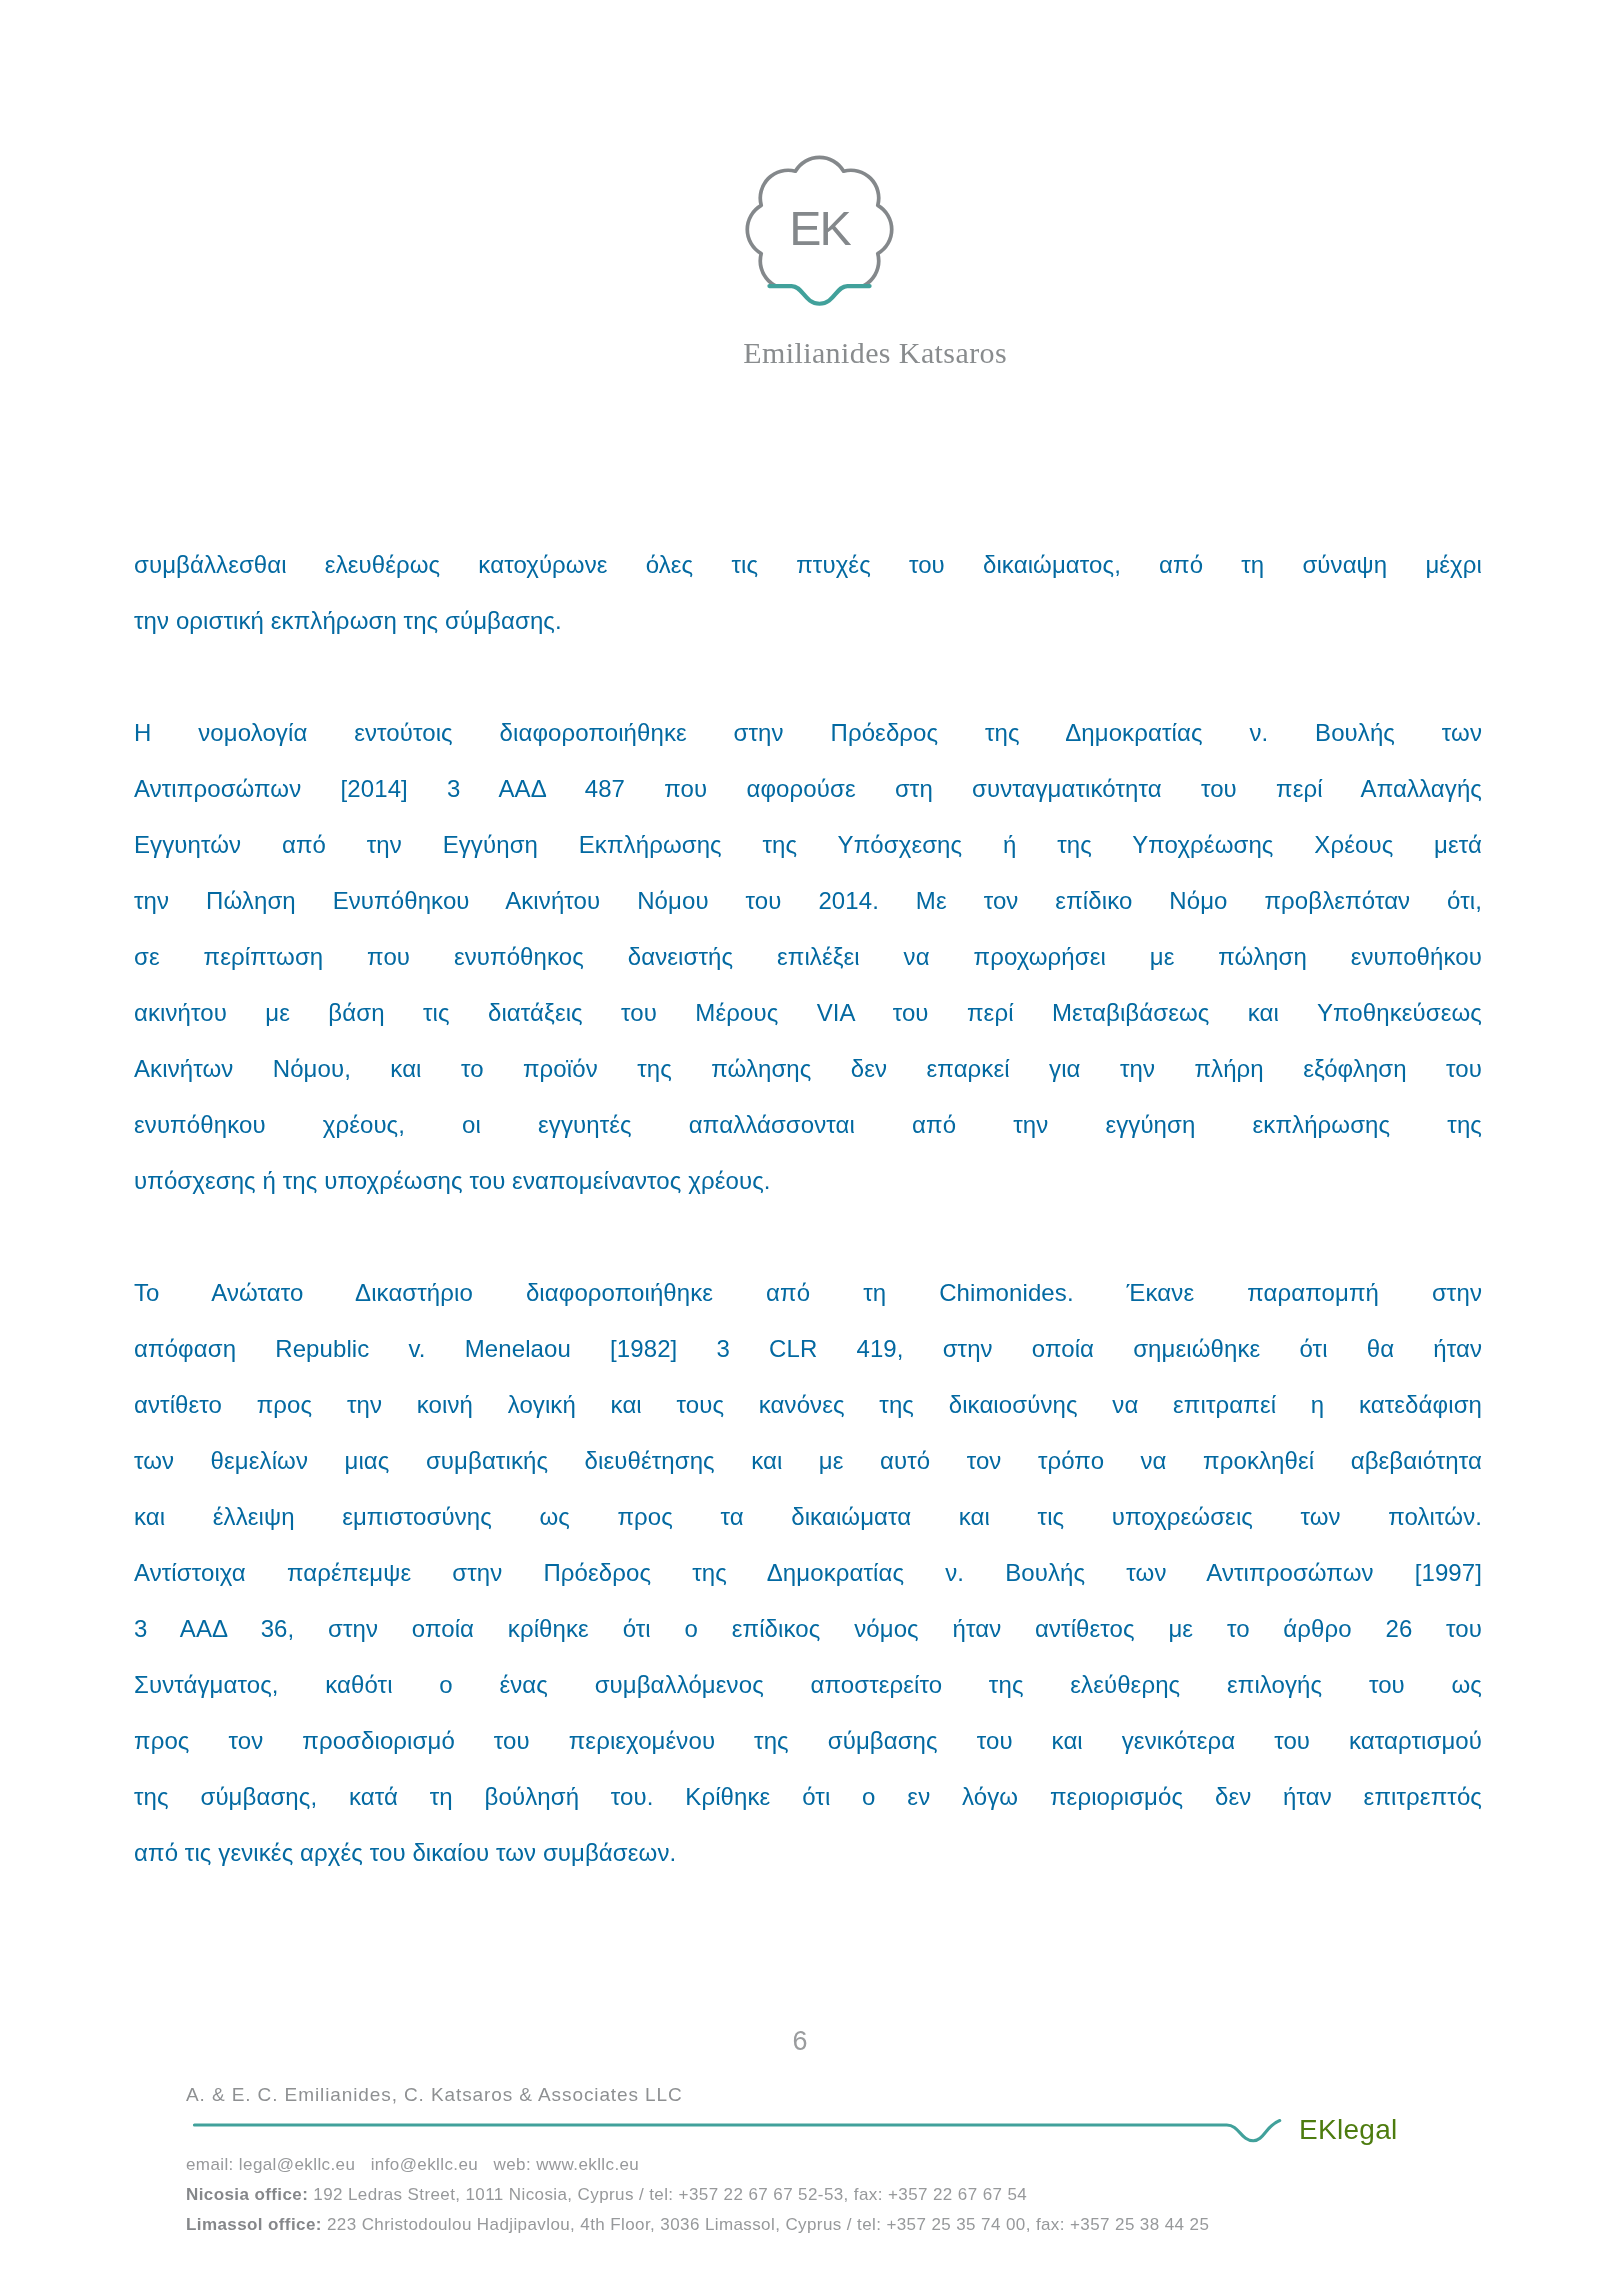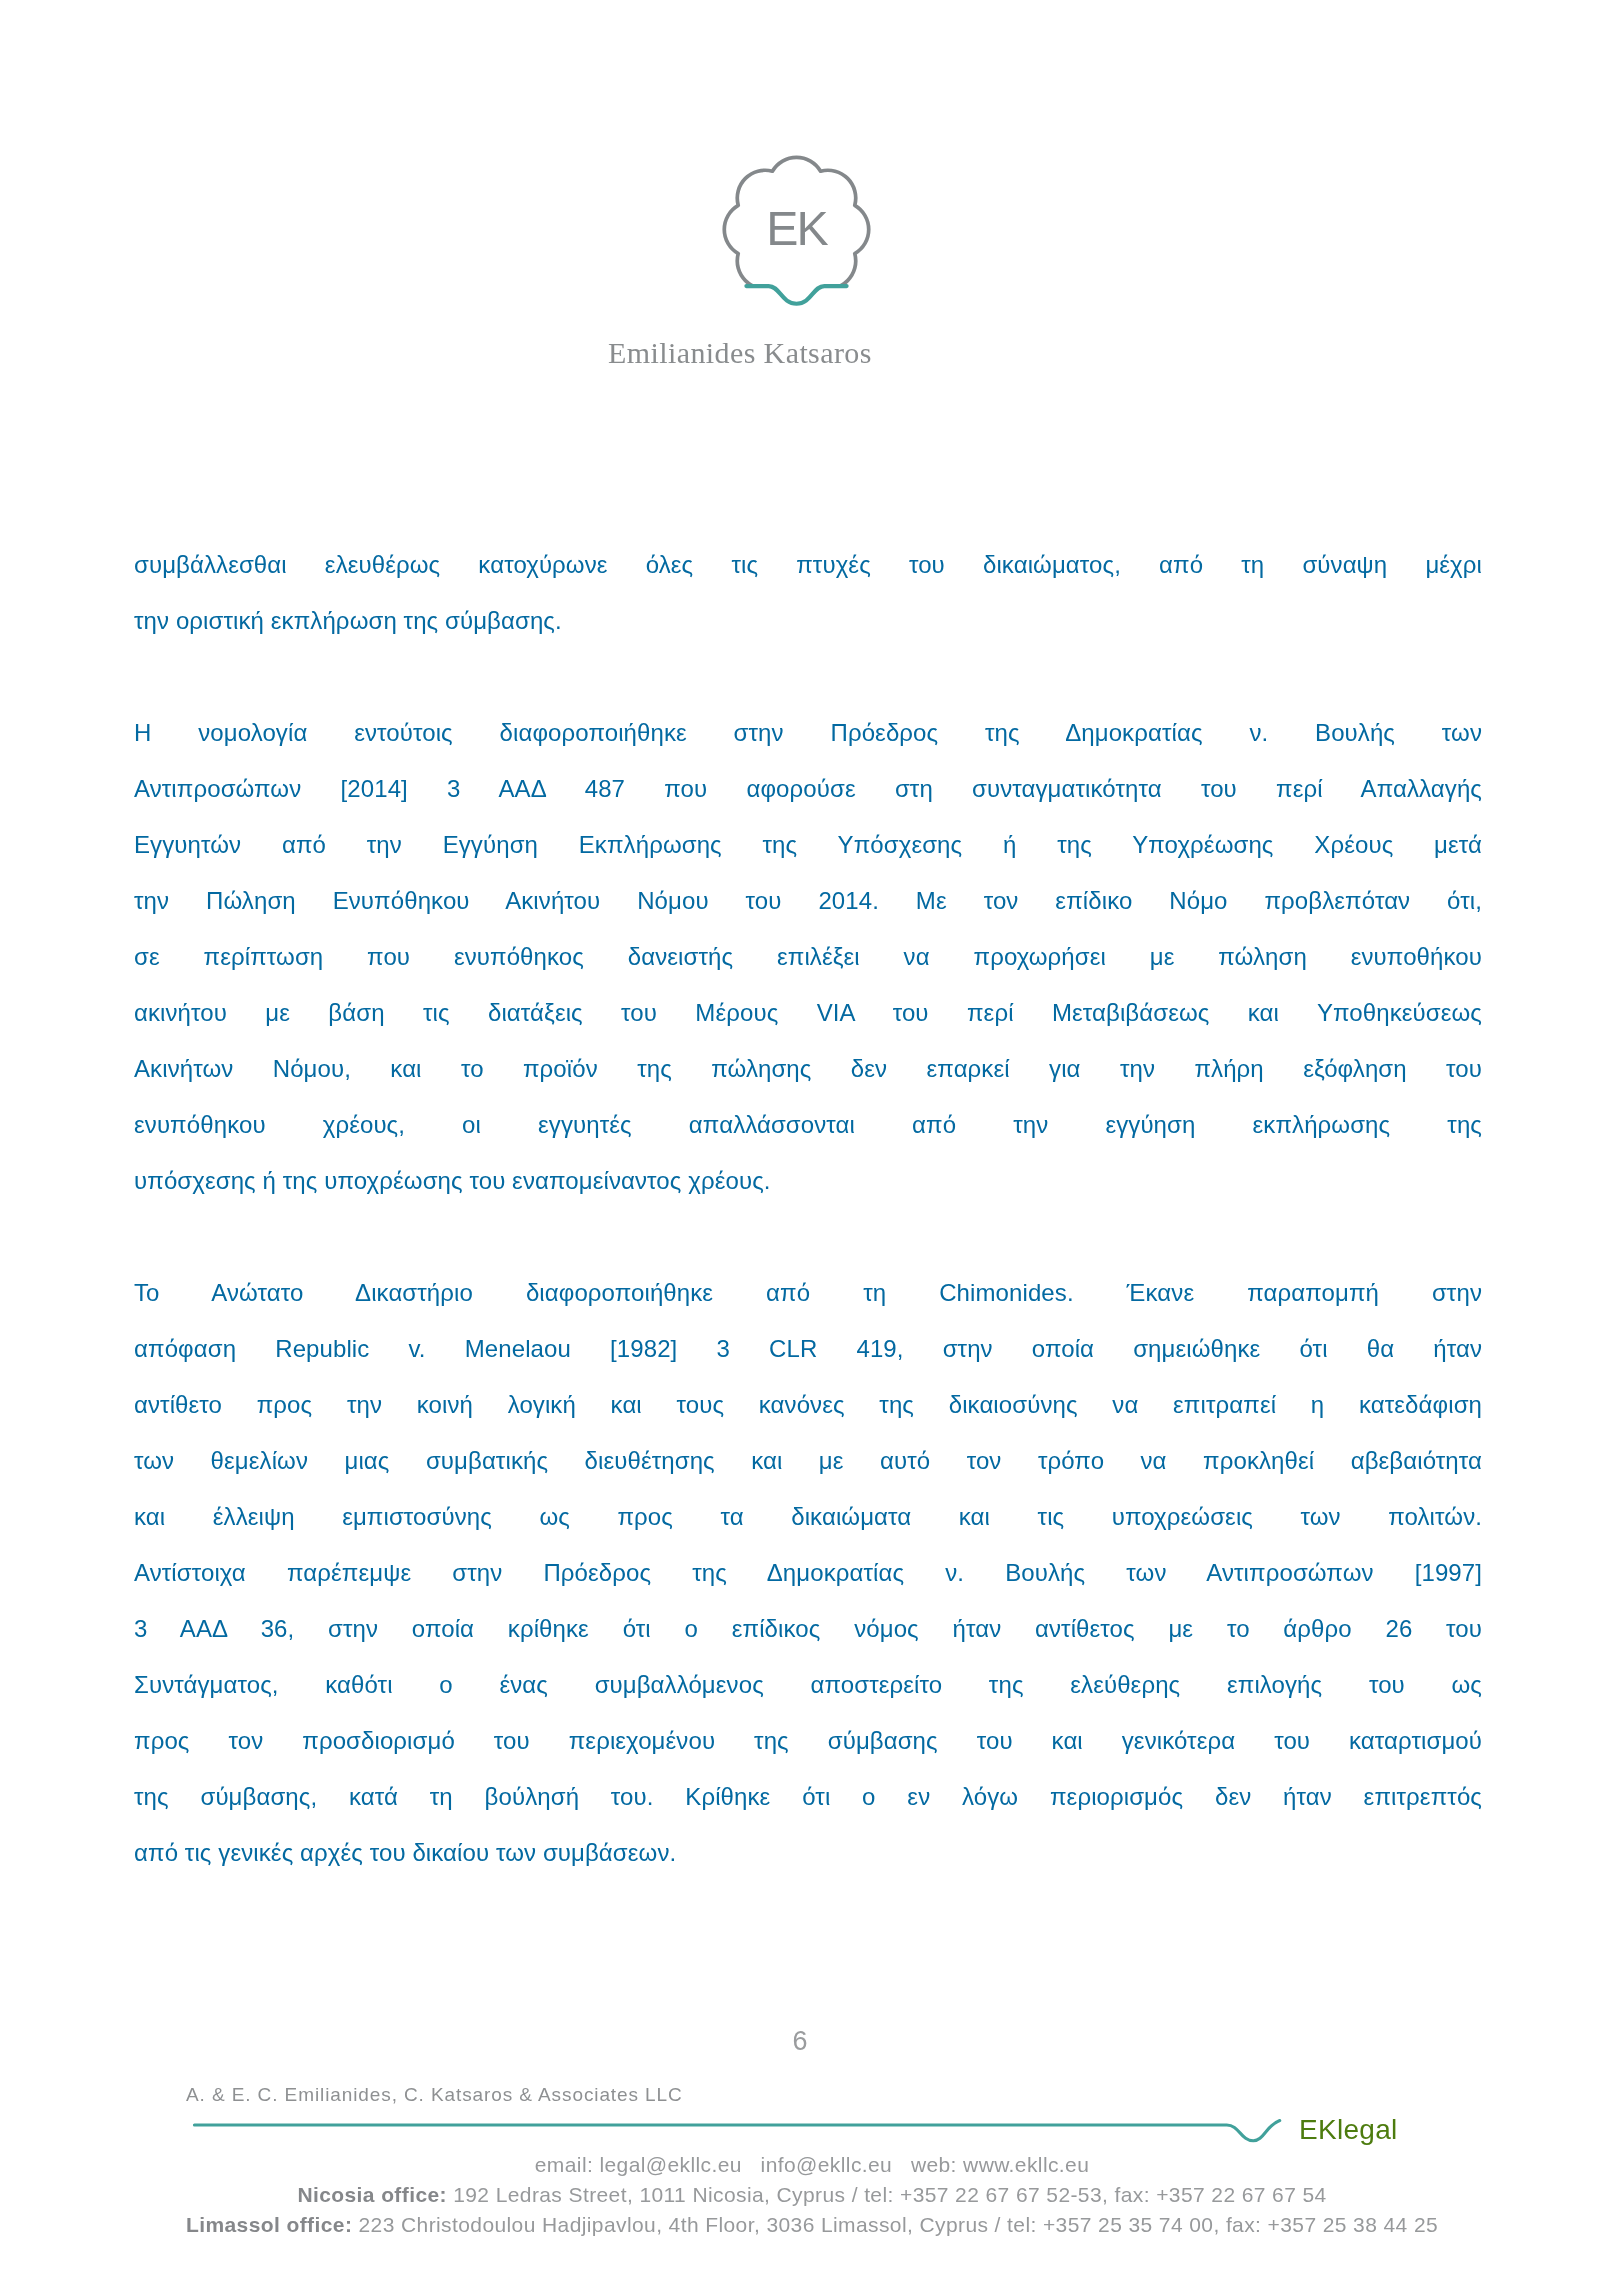--- a/index.html
+++ b/index.html
@@ -1,40 +1,40 @@
 <!DOCTYPE html>
 <html style="font-size:14.3px"><head>
 <meta charset="utf-8">
 <style>
   html,body{margin:0;padding:0;background:#ffffff;}
   .page{
     position:relative;width:1620px;height:2293px;background:#ffffff;overflow:hidden;
     font-family:"Liberation Sans", sans-serif;
   }
   
-  .logo{position:absolute;top:146px;left:796px;transform:translateX(-50%);text-align:left;width:376px;}
+  .logo{position:absolute;top:146px;left:819px;transform:translateX(-50%);text-align:right;width:376px;}
   .logo svg{display:block;margin:0 auto;}
   .wordmark{margin-top:23px;font-size:30px;letter-spacing:0.4px;color:#898c8e;white-space:nowrap;font-family:Liberation Serif, serif;}
   
   .content{
     position:absolute;left:134px;top:537px;width:1348px;
     font-size:24px;line-height:56px;color:#0369a1;letter-spacing:0.1px;
   }
   .para{margin:0 0 56px 0;}
   .line{text-align:justify;text-align-last:justify;white-space:normal;}
   .line.last{text-align-last:left;}
   .it{}
   
   .pagenum{position:absolute;left:0;width:1600px;top:2026px;text-align:center;
            font-size:27px;color:#9a9c9e;}
   .firm{position:absolute;left:186px;top:2084px;font-size:19px;letter-spacing:0.9px;color:#8e9092;}
   .rule{position:absolute;left:186px;top:2117px;}
   .brand{position:absolute;left:1299px;top:2114px;font-size:28px;color:#4d7c0f;letter-spacing:0.3px;}
-  .contacts{position:absolute;left:186px;top:2150px;font-size:21px;line-height:30px;
-            color:#97999b;letter-spacing:0.4px;white-space:pre-wrap;text-align:center;}
+  .contacts{position:absolute;left:186px;top:2150px;font-size:17px;line-height:30px;
+            color:#97999b;letter-spacing:0.4px;white-space:pre-wrap;}
   .bd{font-weight:bold;color:#85878a;}
 </style>
 </head>
 <body>
 
 <div class="page">
 
   <div class="logo">
     <svg width="167" height="167" viewBox="0 0 180 180">
       <path d="M 64 27.2

